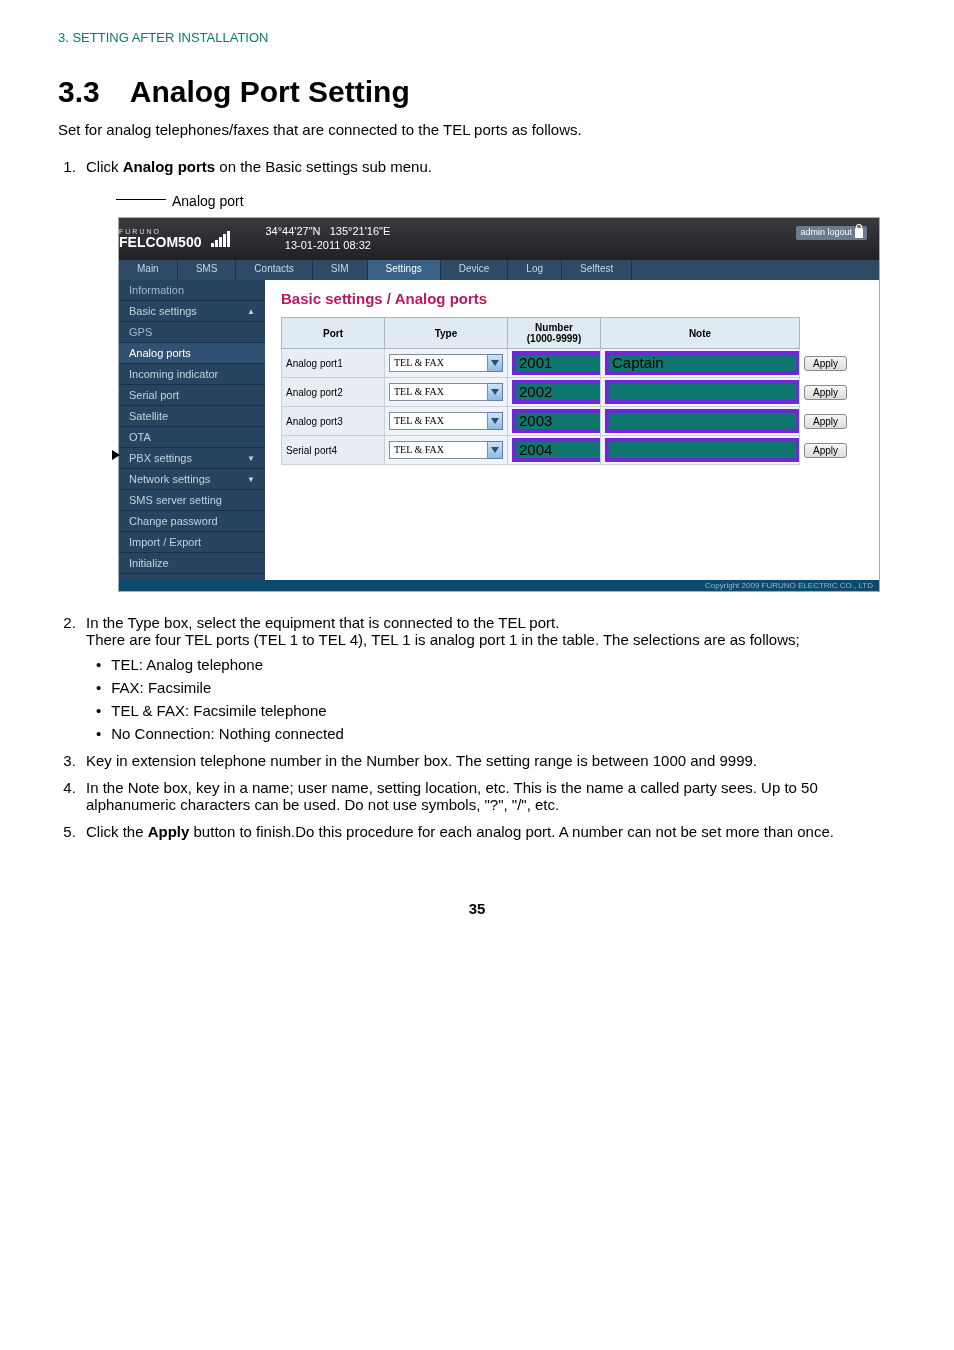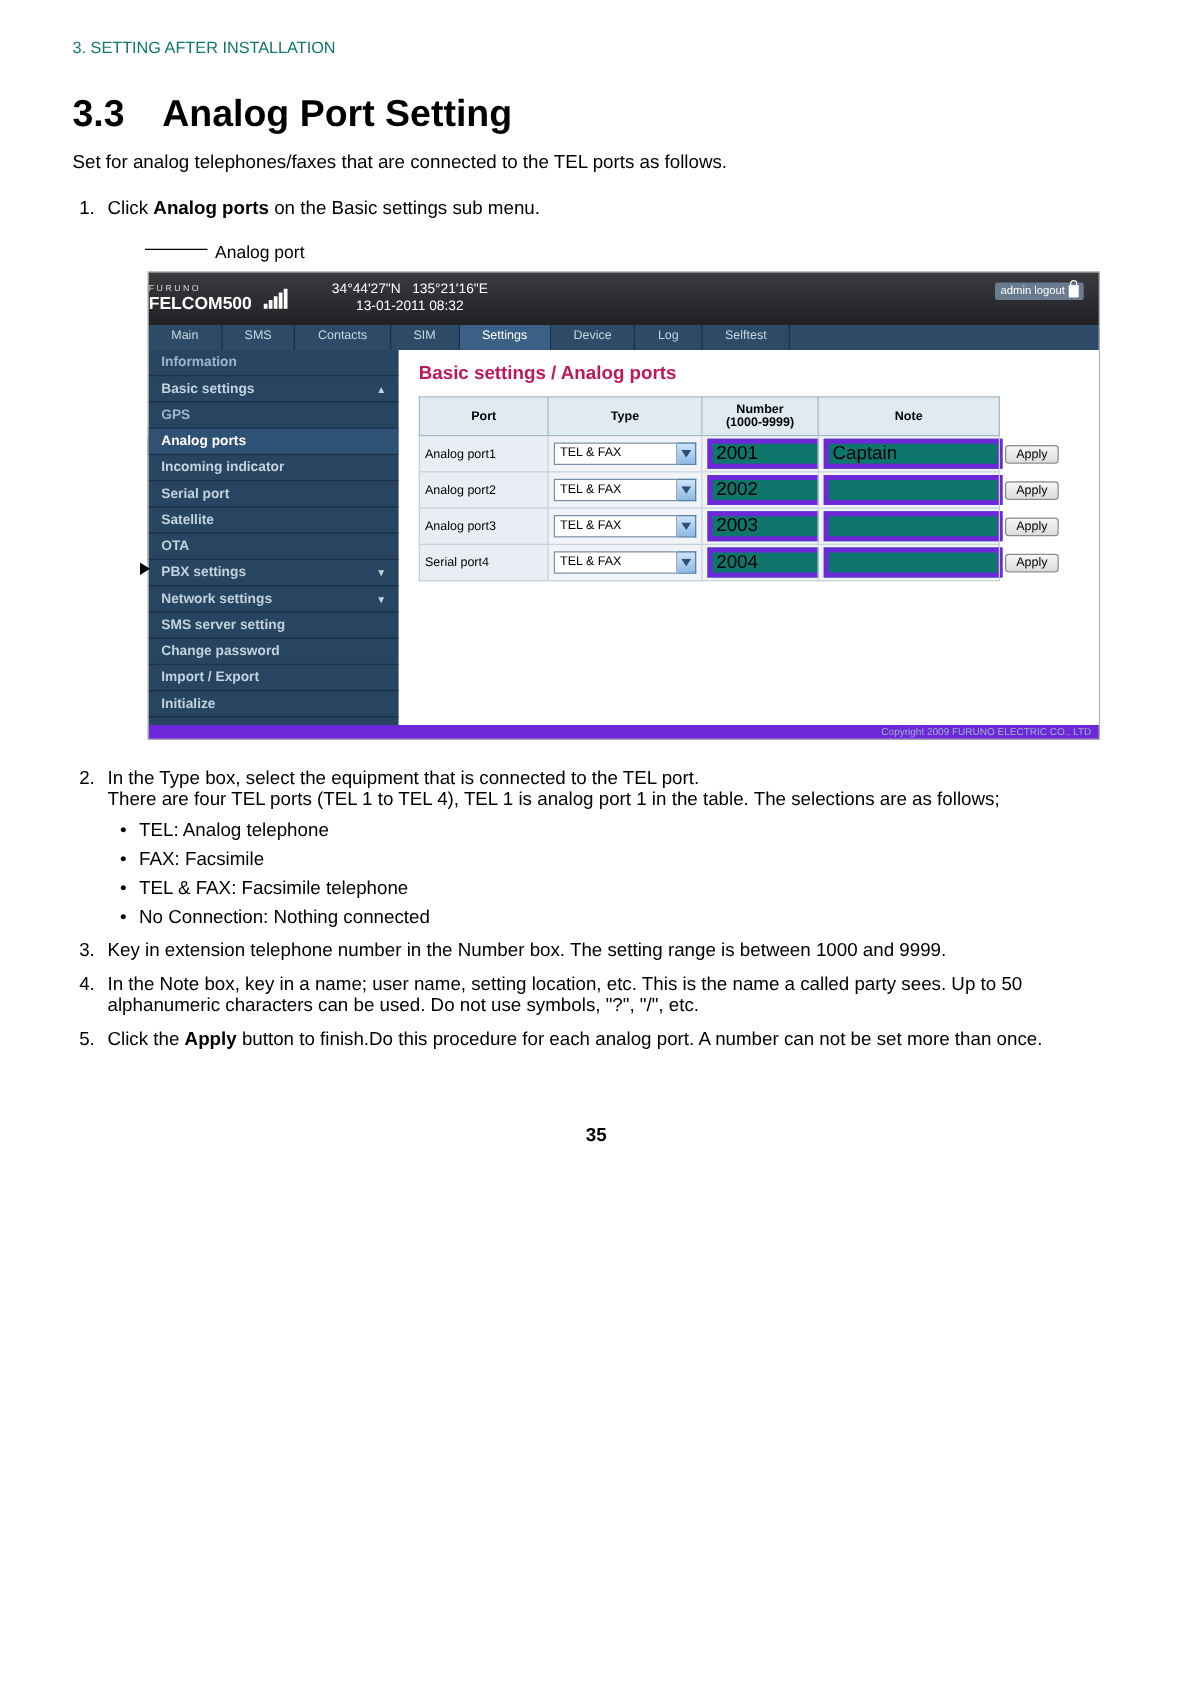--- a/index.html
+++ b/index.html
@@ -73,41 +73,41 @@
   .logout-badge { position:absolute; right:12px; top:8px; background:#6b7b8f; color:#fff;
      font-size:9px; padding:2px 4px; border-radius:2px; display:flex; gap:3px; align-items:center;}
   .logout-badge .lock { width:8px; height:10px; background:#fff; border-radius:1px; position:relative;}
   .logout-badge .lock::before{content:"";position:absolute;top:-4px;left:1px;width:4px;height:4px;border:1px solid #fff;border-radius:3px 3px 0 0;border-bottom:none;}
 
   .ui-tabs { display:flex; background:#2d4a66; height:20px; }
   .ui-tabs div { padding: 3px 18px; color:#c8d6e3; border-right:1px solid #1c3147; font-size: 10px;}
   .ui-tabs .active { background:#3b6086; color:#fff; }
 
   .ui-body { display:flex; min-height: 300px; background:#f0f0f0; }
-  .sidebar { width: 200px; background:#274560; color:#c3d2df; font-size: 11px; font-weight: bold;}
+  .sidebar { width: 146px; background:#274560; color:#c3d2df; font-size: 11px;}
   .sidebar .item { padding: 4px 10px; border-bottom:1px solid #1a3148; display:flex; justify-content:space-between; align-items:center;}
   .sidebar .item.hl { background:#2f5274; color:#fff; }
   .sidebar .item.light { color:#9cb7cc; }
   .sidebar .tri { font-size:8px; }
 
   .content { flex:1; padding: 8px 16px; background:#fff; }
   .content h2 { font-size: 15px; font-weight:bold; margin: 2px 0 10px 0; color:#be185d;}
 
   table.ports { border-collapse: collapse; width: 100%; }
   table.ports th { background:#dfeaf3; border:1px solid #aab7c3; font-size:10px; padding:4px 6px; font-weight:bold;}
   table.ports td { border:1px solid #c8d0d8; padding:2px 4px; font-size:10px; background:#f0f4f8;}
   table.ports td.portcell { background:#e9eef4; }
-  .sel { display:flex; align-items:flex-end; }
+  .sel { display:flex; align-items:flex-end;font-family:Liberation Serif, serif; }
   .sel .box { flex:1; background:#fff; border:1px solid #7a8fa6; padding:1px 4px; font-size:10px; height:14px; line-height:14px;}
   .sel .dd { width:14px; height:16px; background:linear-gradient(#cde3f9,#8fb9e3); border:1px solid #5a80a8; border-left:none; display:flex; align-items:center; justify-content:center;}
   .sel .dd svg{ display:block; }
   .txt { width:95%; background:#0f766e; border:4px solid #6d28d9; padding:1px 3px; font-size:15px; height:14px; line-height:14px; }
   .applybtn { background:linear-gradient(#f6f6f6,#dcdcdc); border:1px solid #8a8a8a; border-radius:3px; padding:1px 8px; font-size:10px; }
 
-  .ui-footer { background:#6d28d9; color:#9db3c7; font-size:8px; text-align:right; padding:1px 6px; }
+  .ui-footer { background:#0c4a6e; color:#9db3c7; font-size:8px; text-align:right; padding:1px 6px; }
 
   .pagenum { text-align:center; font-size:15px; font-weight:bold; margin-top:60px; padding-bottom: 30px;}
 </style>
 </head>
 <body>
 
 <div class="page">
   <div class="breadcrumb">3.  SETTING AFTER INSTALLATION</div>
 
   <h1 class="section-title">

